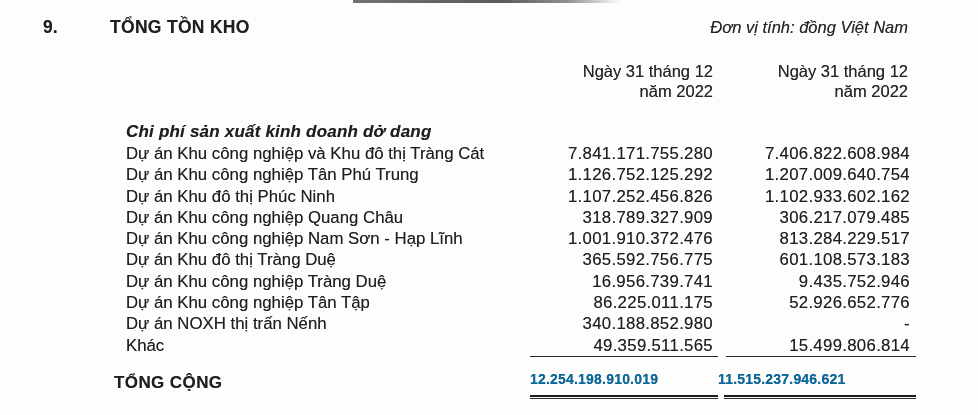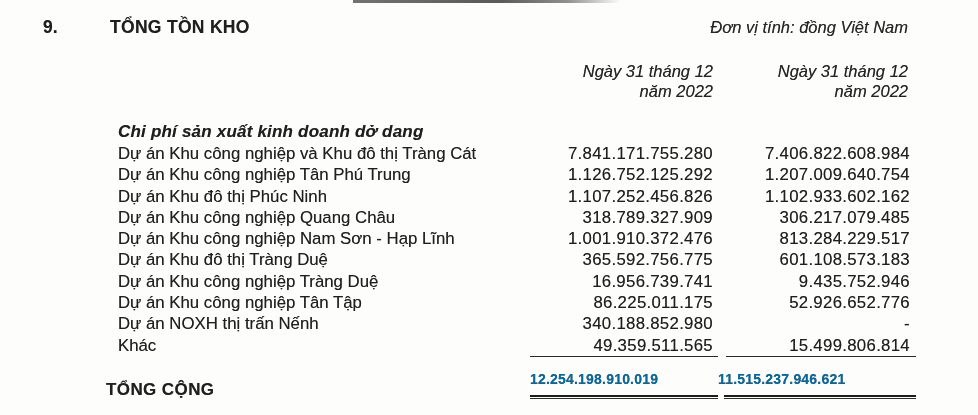--- a/index.html
+++ b/index.html
@@ -20,42 +20,42 @@
   }
   .section-header{position:absolute;top:17px;left:0;width:100%;}
   .sec-num{position:absolute;left:43px;font-weight:bold;font-size:17.5px;}
   .sec-title{position:absolute;left:110px;font-weight:bold;font-size:17.5px;letter-spacing:.3px;}
   .unit-note{
     position:absolute;top:18px;right:70px;
     font-style:italic;font-size:16.5px;color:#262626;
   }
   .col-head{
     position:absolute;top:61px;width:220px;text-align:right;
-    font-style:italic;font-size:16.5px;line-height:20px;color:#242424;
+    font-size:16.5px;line-height:20px;color:#242424;
   }
   .col-head.y2022{right:265px;}
   .col-head.y2021{right:70px;}
 
-  .tbl{position:absolute;top:120px;left:118px;right:62px;}
+  .tbl{position:absolute;top:120px;left:126px;right:62px;}
   .group-header{
     font-weight:bold;font-style:italic;font-size:17px;line-height:23px;height:23px;
     letter-spacing:.2px;
   }
   .row{display:grid;grid-template-columns:1fr 188px 198px;height:21.3px;line-height:21.3px;}
   .row .label{font-size:16.8px;white-space:nowrap;}
   .row .num{font-size:16.8px;text-align:right;letter-spacing:.3px;white-space:nowrap;}
   .row .num.c1{padding-right:5px;}
   .row .num.c2{padding-right:6px;}
   .sep-row{display:grid;grid-template-columns:1fr 188px 198px;height:2px;}
   .sep-row .line{border-top:1.6px solid #2a2a2a;height:0;}
   .sep-row .line.c2{margin-left:8px;}
   .total-row{display:grid;grid-template-columns:1fr 188px 198px;height:26px;margin-top:9px;}
   .total-row .label{
     font-weight:bold;font-size:17px;letter-spacing:.4px;
-    margin-left:-12px;padding-top:7px;line-height:18px;white-space:nowrap;margin-top:7px;
+    margin-left:-12px;padding-top:7px;line-height:18px;white-space:nowrap;
   }
   .total-row .num{
     font-weight:bold;font-size:14px;text-align:left;letter-spacing:.2px;
     line-height:24px;white-space:nowrap;color:#0369a1;
   }
   .total-row .num.c1{padding-right:5px;}
   .total-row .num.c2{padding-right:6px;}
   .dbl-row{display:grid;grid-template-columns:1fr 188px 198px;height:6px;margin-top:2px;}
   .dbl-row .dline{
     height:1.5px;border-top:2px solid #1c1c1c;border-bottom:1.6px solid #2b2b2b;

